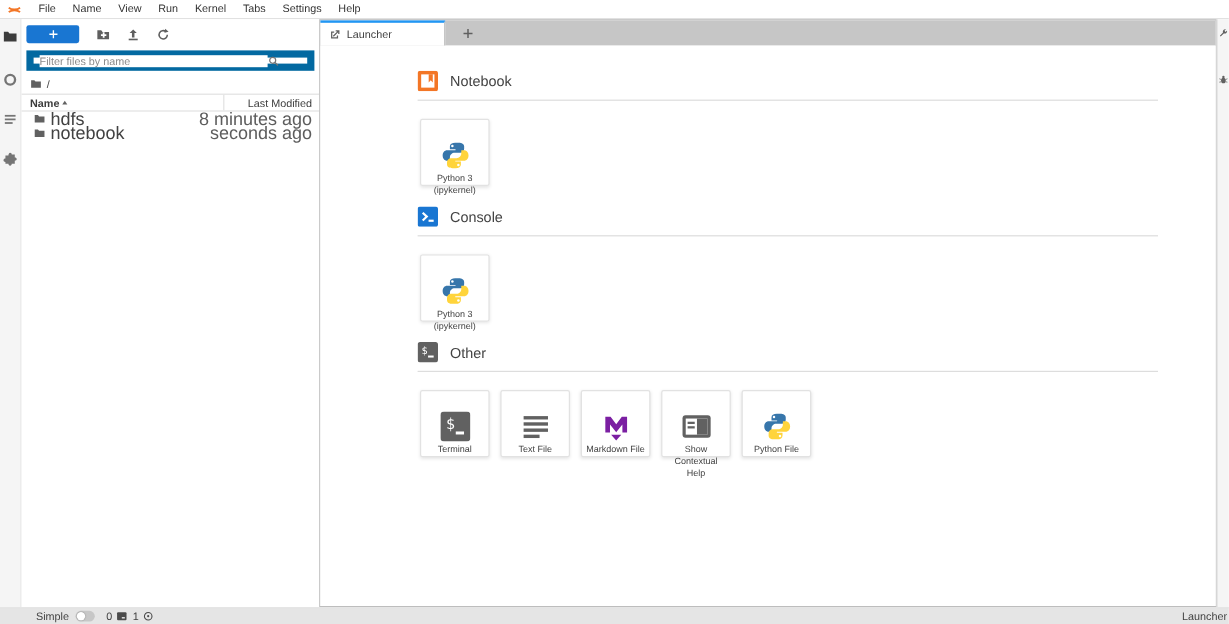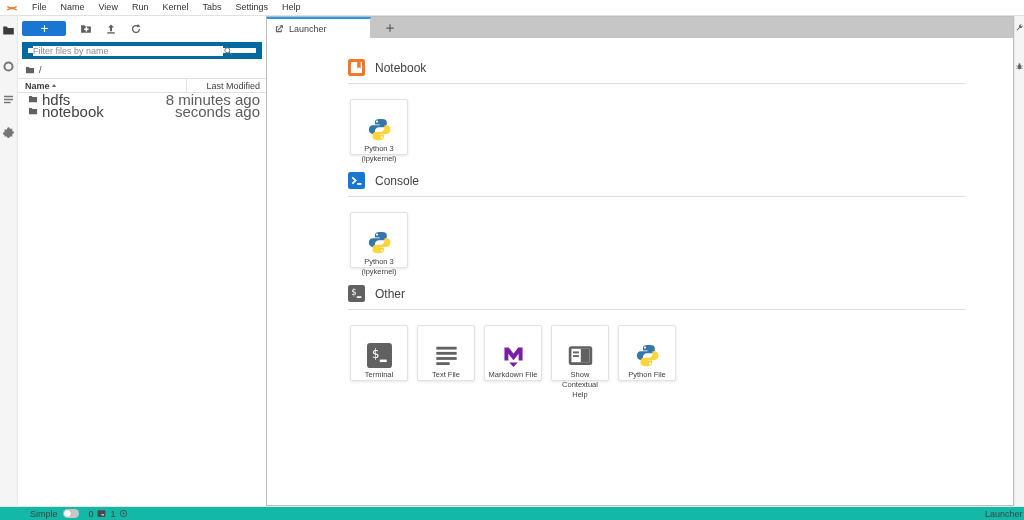--- a/index.html
+++ b/index.html
@@ -50,21 +50,21 @@
   .cards { display:flex; gap:9px; margin:15px 0 17px 2px; }
   .card { width:58px; height:56px; background:#fff; border:1px solid #e2e2e2; border-radius:2px;
     box-shadow:0 1px 3px rgba(0,0,0,0.10); display:flex; flex-direction:column; align-items:center;
     padding-top:17px; cursor:default; }
   .card-ic { height:27px; display:flex; align-items:center; justify-content:center; }
   .card-label { font-size:7.5px; color:#424242; text-align:center; line-height:1.3; margin-top:2px; padding:0 2px; }
   .right-strip { position:absolute; right:0; top:16px; width:10px; bottom:14px; background:#f5f5f5;
     border-left:1px solid #e6e6e6; display:flex; flex-direction:column; align-items:center; padding-top:7px; overflow:hidden; }
   .right-tab { width:9px; height:9px; color:#616161; flex:none; }
   .right-tab + .right-tab { margin-top:30px; }
-  .statusbar { position:absolute; left:0; right:0; bottom:0; height:14px; background:#14b8a6;
+  .statusbar { position:absolute; left:0; right:0; bottom:0; height:14px; background:#e5e5e5;
     border-top:1px solid #e4e4e4; display:flex; align-items:center; font-size:9px; color:#424242; padding-left:30px; }
   .toggle { width:16px; height:9px; border-radius:5px; background:#c7c7c7; position:relative; margin:0 10px 0 5px; }
   .toggle-knob { position:absolute; left:1px; top:1px; width:7px; height:7px; border-radius:50%;
     background:#fff; box-shadow:0 0 1px rgba(0,0,0,0.5); }
   .stat-ic { width:9px; height:9px; color:#4a4a4a; margin:0 5px 0 3px; display:flex; }
   .status-right { position:absolute; left:985px; top:2px; white-space:nowrap; color:#424242; }
   svg { display:block; width:100%; height:100%; }
 </style>
 </head>
 <body>

